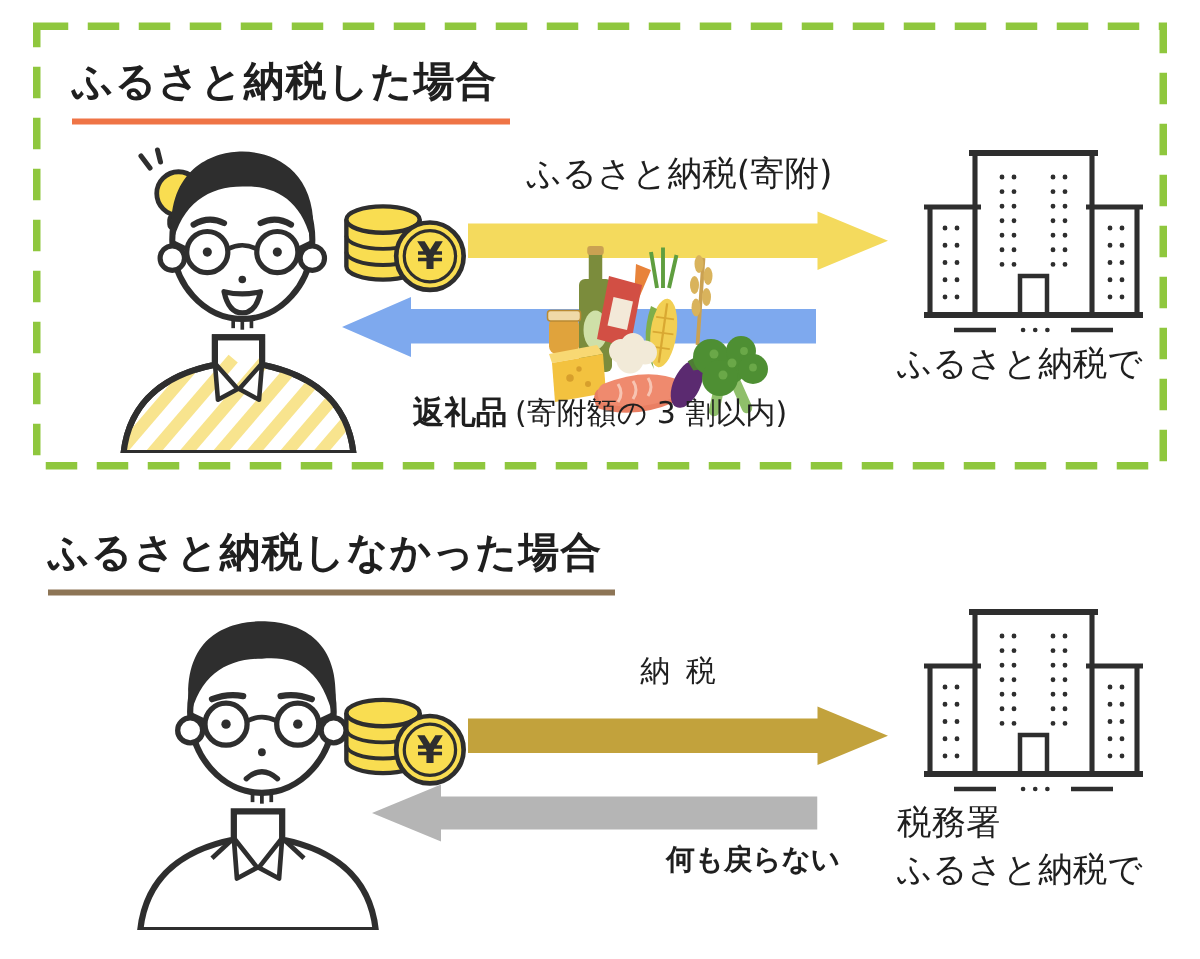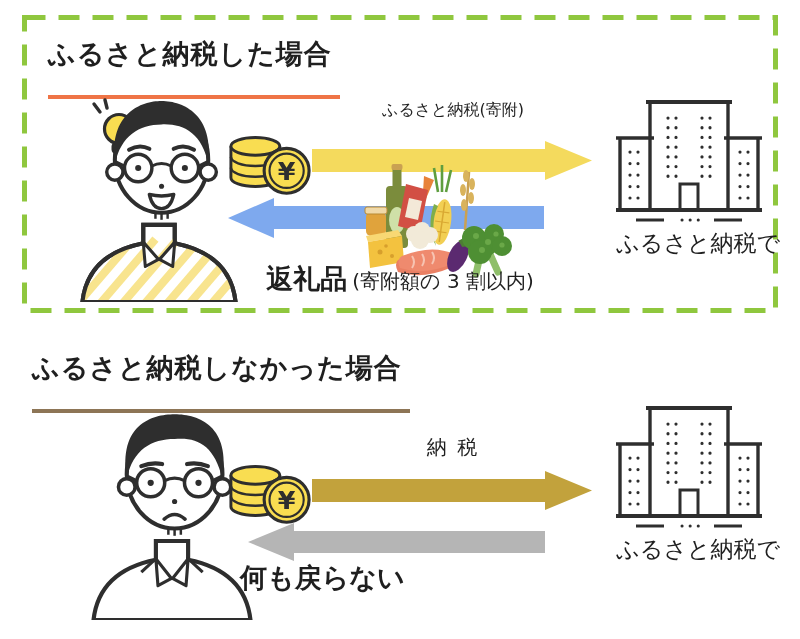--- a/index.html
+++ b/index.html
@@ -3,34 +3,34 @@
 <meta charset="utf-8">
 <style>
   html,body{margin:0;padding:0;background:#ffffff;}
   .canvas{
     position:relative;width:800px;height:639px;background:#ffffff;overflow:hidden;
     font-family:"DejaVu Sans","Liberation Sans",sans-serif;color:var(--text,#1f1f1f);
   }
   .abs{position:absolute;}
   .title{
     position:absolute;font-size:27px;font-weight:700;letter-spacing:1px;
-    padding:0 8px 23px 0;white-space:nowrap;text-align:center;
+    padding:0 8px 7px 0;white-space:nowrap;text-align:center;
   }
   .title-donated{left:48px;top:36px;border-bottom:4px solid var(--underline-orange);}
   .title-not-donated{left:32px;top:350px;border-bottom:4px solid var(--underline-brown);}
   .arrow-label{
-    position:absolute;text-align:center;font-size:16px;white-space:nowrap;
+    position:absolute;text-align:center;font-size:23px;white-space:nowrap;
   }
   .dest-label{
-    position:absolute;text-align:right;font-size:23px;line-height:31px;white-space:nowrap;
+    position:absolute;text-align:left;font-size:23px;line-height:31px;white-space:nowrap;
   }
   .return-row{position:absolute;text-align:center;white-space:nowrap;}
-  .return-bold{font-size:27px;font-weight:700;text-align:right;}
+  .return-bold{font-size:21px;font-weight:700;text-align:right;}
   .return-note{font-size:20px;}
-  .big-bold{position:absolute;text-align:left;font-size:27px;font-weight:700;white-space:nowrap;}
+  .big-bold{position:absolute;text-align:right;font-size:19px;font-weight:700;white-space:nowrap;}
   .ink-stroke{stroke:var(--ink);}
   .fill-white{fill:#ffffff;}
   .fill-ink{fill:var(--ink);}
   .coin-fill{fill:var(--coin-yellow);}
   svg{display:block;}
 </style>
 </head>
 <body>
 
 <div class="canvas">
@@ -270,16 +270,17 @@
       <line x1="124" y1="54" x2="124" y2="100"></line>
         <line x1="132" y1="54" x2="132" y2="100"></line>
     </g>
     <rect x="64" y="86" width="18" height="26" class="fill-white ink-stroke" stroke-width="3"></rect>
     <line x1="0" y1="112" x2="146" y2="112" class="ink-stroke" stroke-width="4"></line>
     <line x1="20" y1="122" x2="48" y2="122" class="ink-stroke" stroke-width="3"></line>
     <line x1="98" y1="122" x2="126" y2="122" class="ink-stroke" stroke-width="3"></line>
     <line x1="66" y1="122" x2="84" y2="122" class="ink-stroke" stroke-width="3" stroke-linecap="round" stroke-dasharray="0.1 8"></line>
   </svg>
   <div class="dest-label" style="left:598px;top:534px;width:182px;">
+    <div>税務署</div>
     <div>ふるさと納税で</div>
   </div>
 
 </div>
 
 </body></html>

